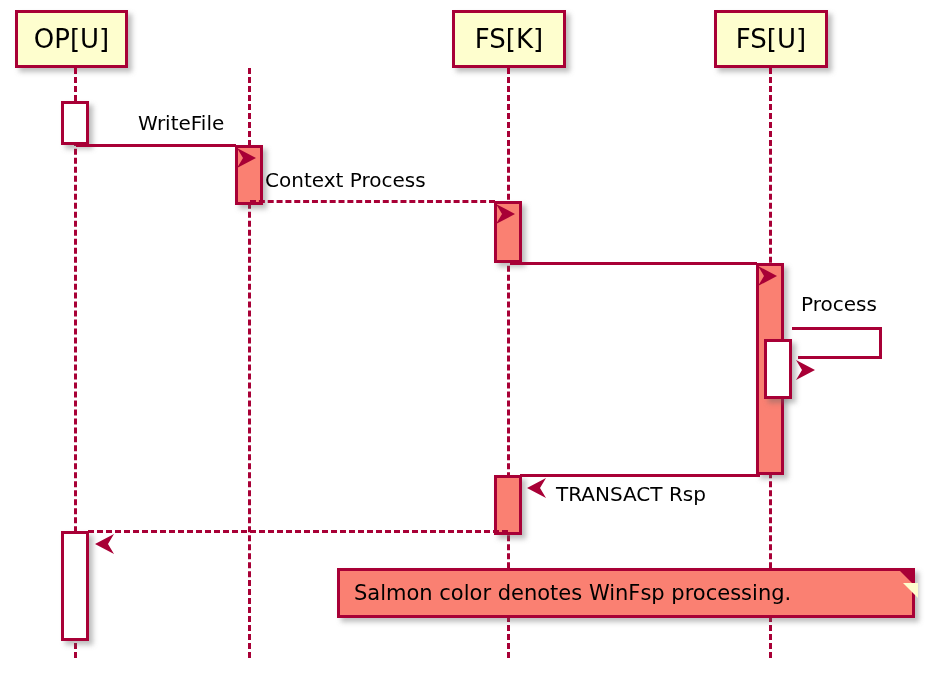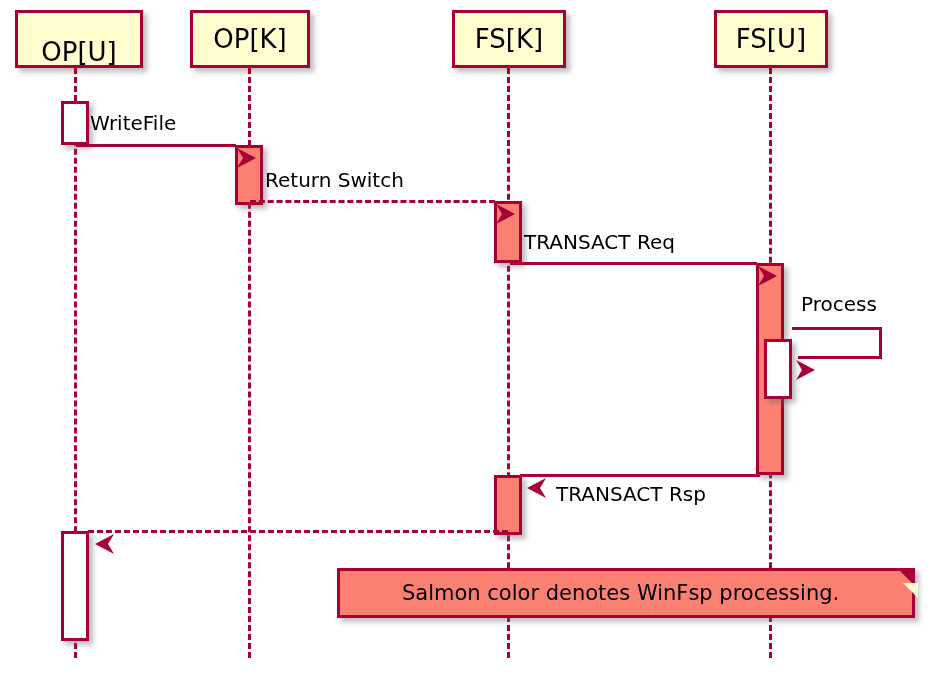--- a/index.html
+++ b/index.html
@@ -93,21 +93,20 @@
     color: #000000;
     font-size: 21px;
     line-height: 1;
     display: flex;
     align-items: center;
     box-shadow: 4px 4px 5px rgba(100,100,100,0.42);
     white-space: nowrap;
   }
   .note-body {
     padding-left: 14px;
-    margin-left: 48px;
   }
   .note-fold {
     position: absolute;
     top: -3px;
     right: -3px;
     width: 0;
     height: 0;
     border-left: 18px solid transparent;
     border-top: 18px solid #A80036;
   }
@@ -119,25 +118,22 @@
     height: 0;
     border-left: 15px solid transparent;
     border-top: 15px solid #FEFECE;
   }
 </style>
 </head>
 <body>
 
 <div id="diagram">
 
-  <div class="participant" style="left:15px;  top:10px; width:128px; height:58px;align-items:flex-end;">
+  <div class="participant" style="left:15px;  top:10px; width:113px; height:58px;">
     <span>OP[U]</span>
-  </div>
-  <div class="participant" style="left:190px; top:10px; width:120px; height:58px;">
-    <span>OP[K]</span>
   </div>
   <div class="participant" style="left:452px; top:10px; width:114px; height:58px;">
     <span>FS[K]</span>
   </div>
   <div class="participant" style="left:714px; top:10px; width:114px; height:58px;">
     <span>FS[U]</span>
   </div>
 
   <div class="lifeline" style="left:74px;  top:68px; height:590px;"></div>
   <div class="lifeline" style="left:248px; top:68px; height:590px;"></div>
@@ -151,37 +147,36 @@
   <div class="activation white" style="left:764px; top:339px; width:28px; height:60px; z-index:5;"></div>
   <div class="activation salmon" style="left:494px; top:475px; width:28px; height:60px;"></div>
   <div class="activation white" style="left:61px;  top:531px; width:28px; height:110px;"></div>
 
   <div class="msg-line" style="left:76px; top:144px; width:160px;"></div>
   <div class="arrowhead" style="left:236px; top:145px;">
     <svg width="26" height="26" viewBox="-20 -11 26 22">
       <path d="M0,0 L-19,-10 L-13,0 L-19,10 Z" fill="#A80036"></path>
     </svg>
   </div>
-  <div class="msg-label" style="left:90px; top:113px;">WriteFile</div>
+  <div class="msg-label" style="left:90px; top:113px;padding-left:48px;">WriteFile</div>
 
   <div class="msg-line dotted" style="left:250px; top:200px; width:245px;"></div>
   <div class="arrowhead" style="left:495px; top:201px;">
     <svg width="26" height="26" viewBox="-20 -11 26 22">
       <path d="M0,0 L-19,-10 L-13,0 L-19,10 Z" fill="#A80036"></path>
     </svg>
   </div>
-  <div class="msg-label" style="left:265px; top:170px;">Return Switch</div>
+  <div class="msg-label" style="left:265px; top:170px;">Context Process</div>
 
   <div class="msg-line" style="left:510px; top:262px; width:247px;"></div>
   <div class="arrowhead" style="left:757px; top:263px;">
     <svg width="26" height="26" viewBox="-20 -11 26 22">
       <path d="M0,0 L-19,-10 L-13,0 L-19,10 Z" fill="#A80036"></path>
     </svg>
   </div>
-  <div class="msg-label" style="left:524px; top:232px;">TRANSACT Req</div>
 
   <div class="msg-line" style="left:792px; top:327px; width:90px;"></div>
   <div class="msg-vline" style="left:879px; top:327px; height:32px;"></div>
   <div class="msg-line" style="left:798px; top:356px; width:84px;"></div>
   <div class="arrowhead" style="left:795px; top:357px;">
     <svg width="26" height="26" viewBox="-20 -11 26 22">
       <path d="M0,0 L-19,-10 L-13,0 L-19,10 Z" fill="#A80036"></path>
     </svg>
   </div>
   <div class="msg-label" style="left:801px; top:294px;text-align:right;">Process</div>

